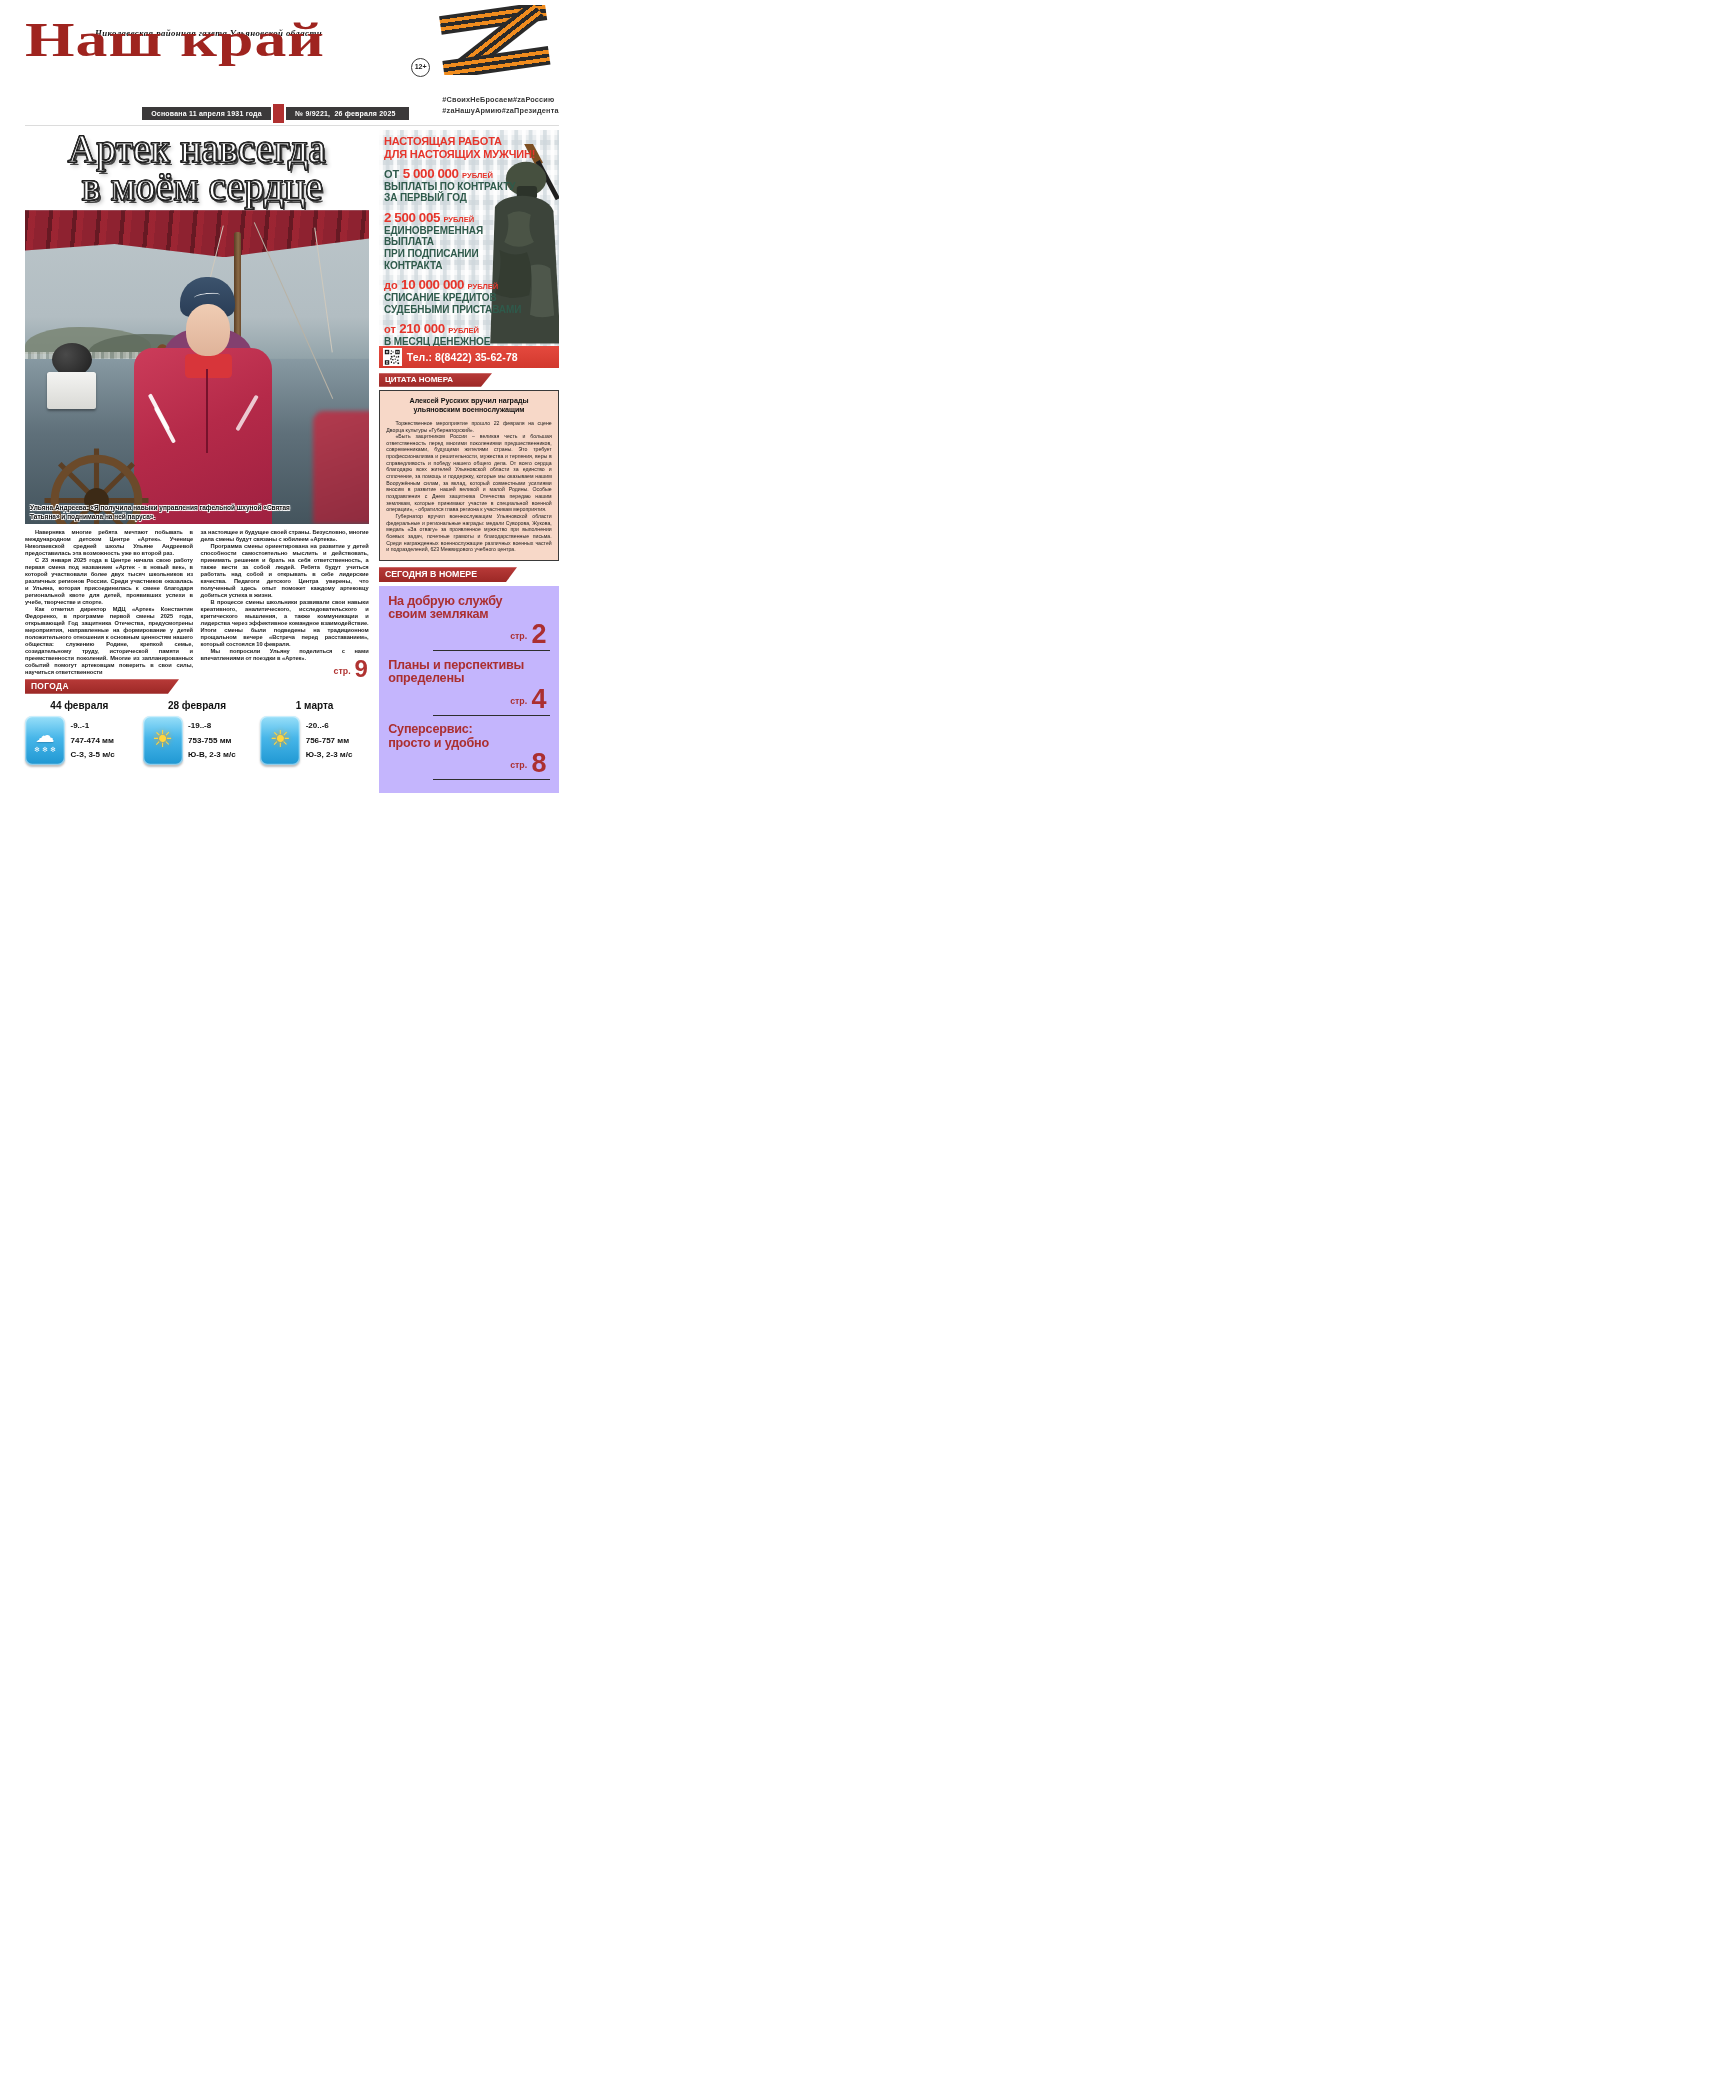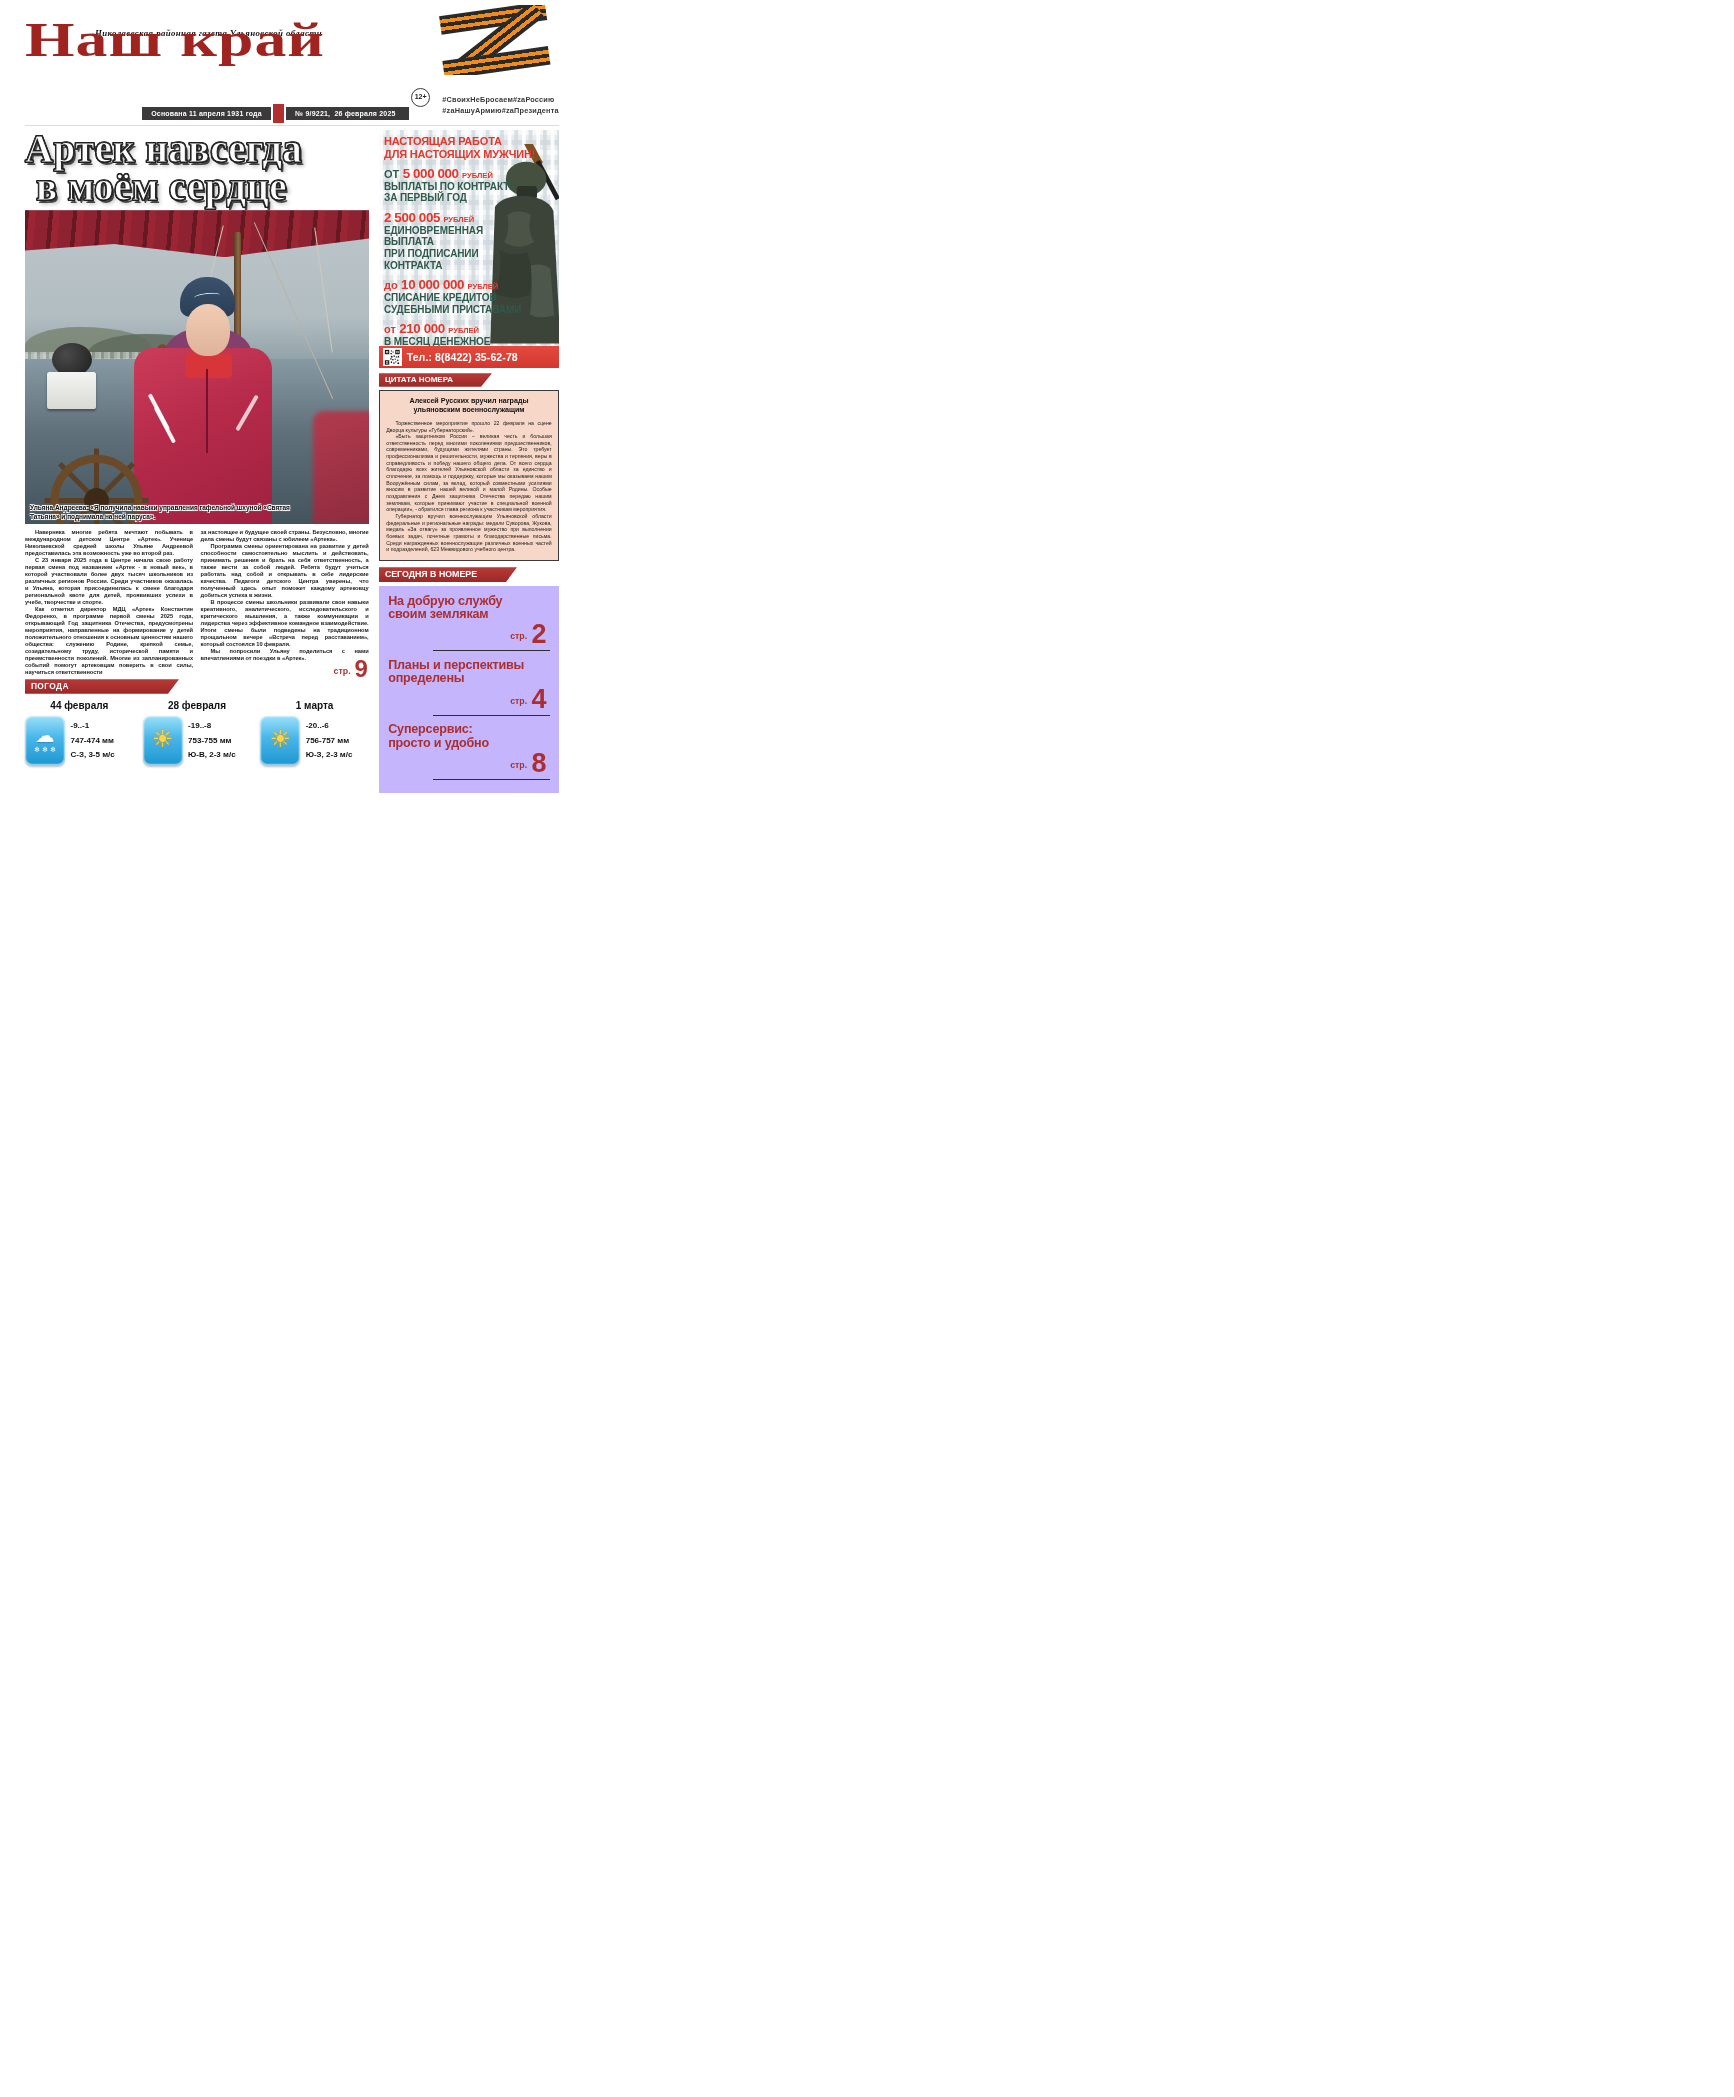--- a/index.html
+++ b/index.html
@@ -4,39 +4,39 @@
 <style>
   * { box-sizing: border-box; margin: 0; padding: 0; }
   html,body { background:#ffffff; }
   body { width:578px; font-family:"Liberation Sans", sans-serif; color:#1c1c1c; }
   .page { position:relative; padding:4.2px 19.3px 11px 25px; }
 
   
   .top { position:relative; height:122px; border-bottom:0.4px solid #dcdcdc; }
   .tagline { position:absolute; top:23.5px; left:70px; font:italic 700 8.8px "Liberation Serif", serif; letter-spacing:0.4px; color:#141414; }
   .mast-title { position:absolute; top:11px; left:0; color:#9f241f; font-family:"Liberation Serif", serif; font-weight:700; font-size:49px; line-height:1; letter-spacing:0.8px; transform:scaleX(1.3); transform-origin:left top; white-space:nowrap; }
-  .age-badge { position:absolute; left:386px; top:84px; width:19.3px; height:19.3px; border:0.8px solid #3c3c3c; border-radius:50%; text-align:center; line-height:17.6px; font-weight:700; font-size:7.1px; color:#222; background:#fff; }
+  .age-badge { position:absolute; left:386px; top:54px; width:19.3px; height:19.3px; border:0.8px solid #3c3c3c; border-radius:50%; text-align:center; line-height:17.6px; font-weight:700; font-size:7.1px; color:#222; background:#fff; }
   .zlogo { position:absolute; right:1.7px; top:0.8px; width:122px; height:70px; }
   .meta-row { position:absolute; left:0; right:0; top:100px; display:flex; align-items:center; }
   .bar { background:#3b393a; color:#fff; font-weight:700; font-size:7px; letter-spacing:0.2px; height:12.6px; display:flex; align-items:center; padding:0 9.2px; white-space:nowrap; }
   .bar1 { margin-left:117px; }
   .red-sep { width:11px; height:18.5px; background:#b03030; margin:0 2.1px; }
   .bar2 span { margin-right:4.2px; }
   .hashtags { margin-left:auto; margin-top:-16px; color:#383838; font-weight:800; font-size:7.3px; letter-spacing:0.2px; line-height:1.55; }
 
   
   .main { display:flex; gap:10px; margin-top:3.4px; }
   .left { width:344px; flex:none; }
   .right { width:180px; flex:none; display:flex; flex-direction:column; }
 
   
-  .headline { font-family:"Liberation Serif", serif; font-weight:700; font-size:39px; line-height:.99; letter-spacing:0.4px; color:#fff;
+  .headline { font-family:"Liberation Serif", serif; font-weight:400; font-size:39px; line-height:.99; letter-spacing:0.4px; color:#fff;
     -webkit-text-stroke:1px #1f1f1f;
     text-shadow:-0.8px -0.8px 0 #222, 0.8px -0.8px 0 #222, -0.8px 0.8px 0 #222, 0.8px 0.8px 0 #222, 0 -1px 0 #222, 0 1px 0 #222, -1px 0 0 #222, 1px 0 0 #222, 2.1px 2.5px 0 rgba(45,45,45,.85), 3.4px 4.2px 4.2px rgba(0,0,0,.3);
-    white-space:nowrap; }
+    white-space:nowrap;text-align:center; }
   .headline .l2 { padding-left:11px; }
 
   
   .photo { position:relative; margin-top:3.4px; width:344px; height:314px; overflow:hidden; background:linear-gradient(180deg,#bcc6ca 0%,#b2bdc2 34%,#93a4aa 47%,#6d7e86 52%,#4e5e66 100%); }
   .canopy { position:absolute; top:0; left:0; right:0; height:47px; background:#8e2230;
     background-image:repeating-linear-gradient(95deg, rgba(0,0,0,.28) 0 4.2px, rgba(255,60,70,.12) 4.2px 11px, transparent 11px 24px);
     clip-path:polygon(0 0,100% 0,100% 60%,58% 100%,26% 72%,0 86%); }
   .hills-far { position:absolute; left:0; top:117px; width:126px; height:27px; background:#77826f; border-radius:60% 80% 0 0 / 100% 100% 0 0; opacity:.8; }
   .hills-near { position:absolute; left:63px; top:124px; width:138px; height:23.5px; background:#5e6a5c; border-radius:50% 70% 0 0 / 100% 100% 0 0; opacity:.85; }
   .shore { position:absolute; left:0; top:142px; width:197px; height:9.2px; background:repeating-linear-gradient(90deg,#d8dcd6 0 2.5px, #9aa49c 2.5px 5.9px, #c4c9c2 5.9px 9.2px); opacity:.7; }

